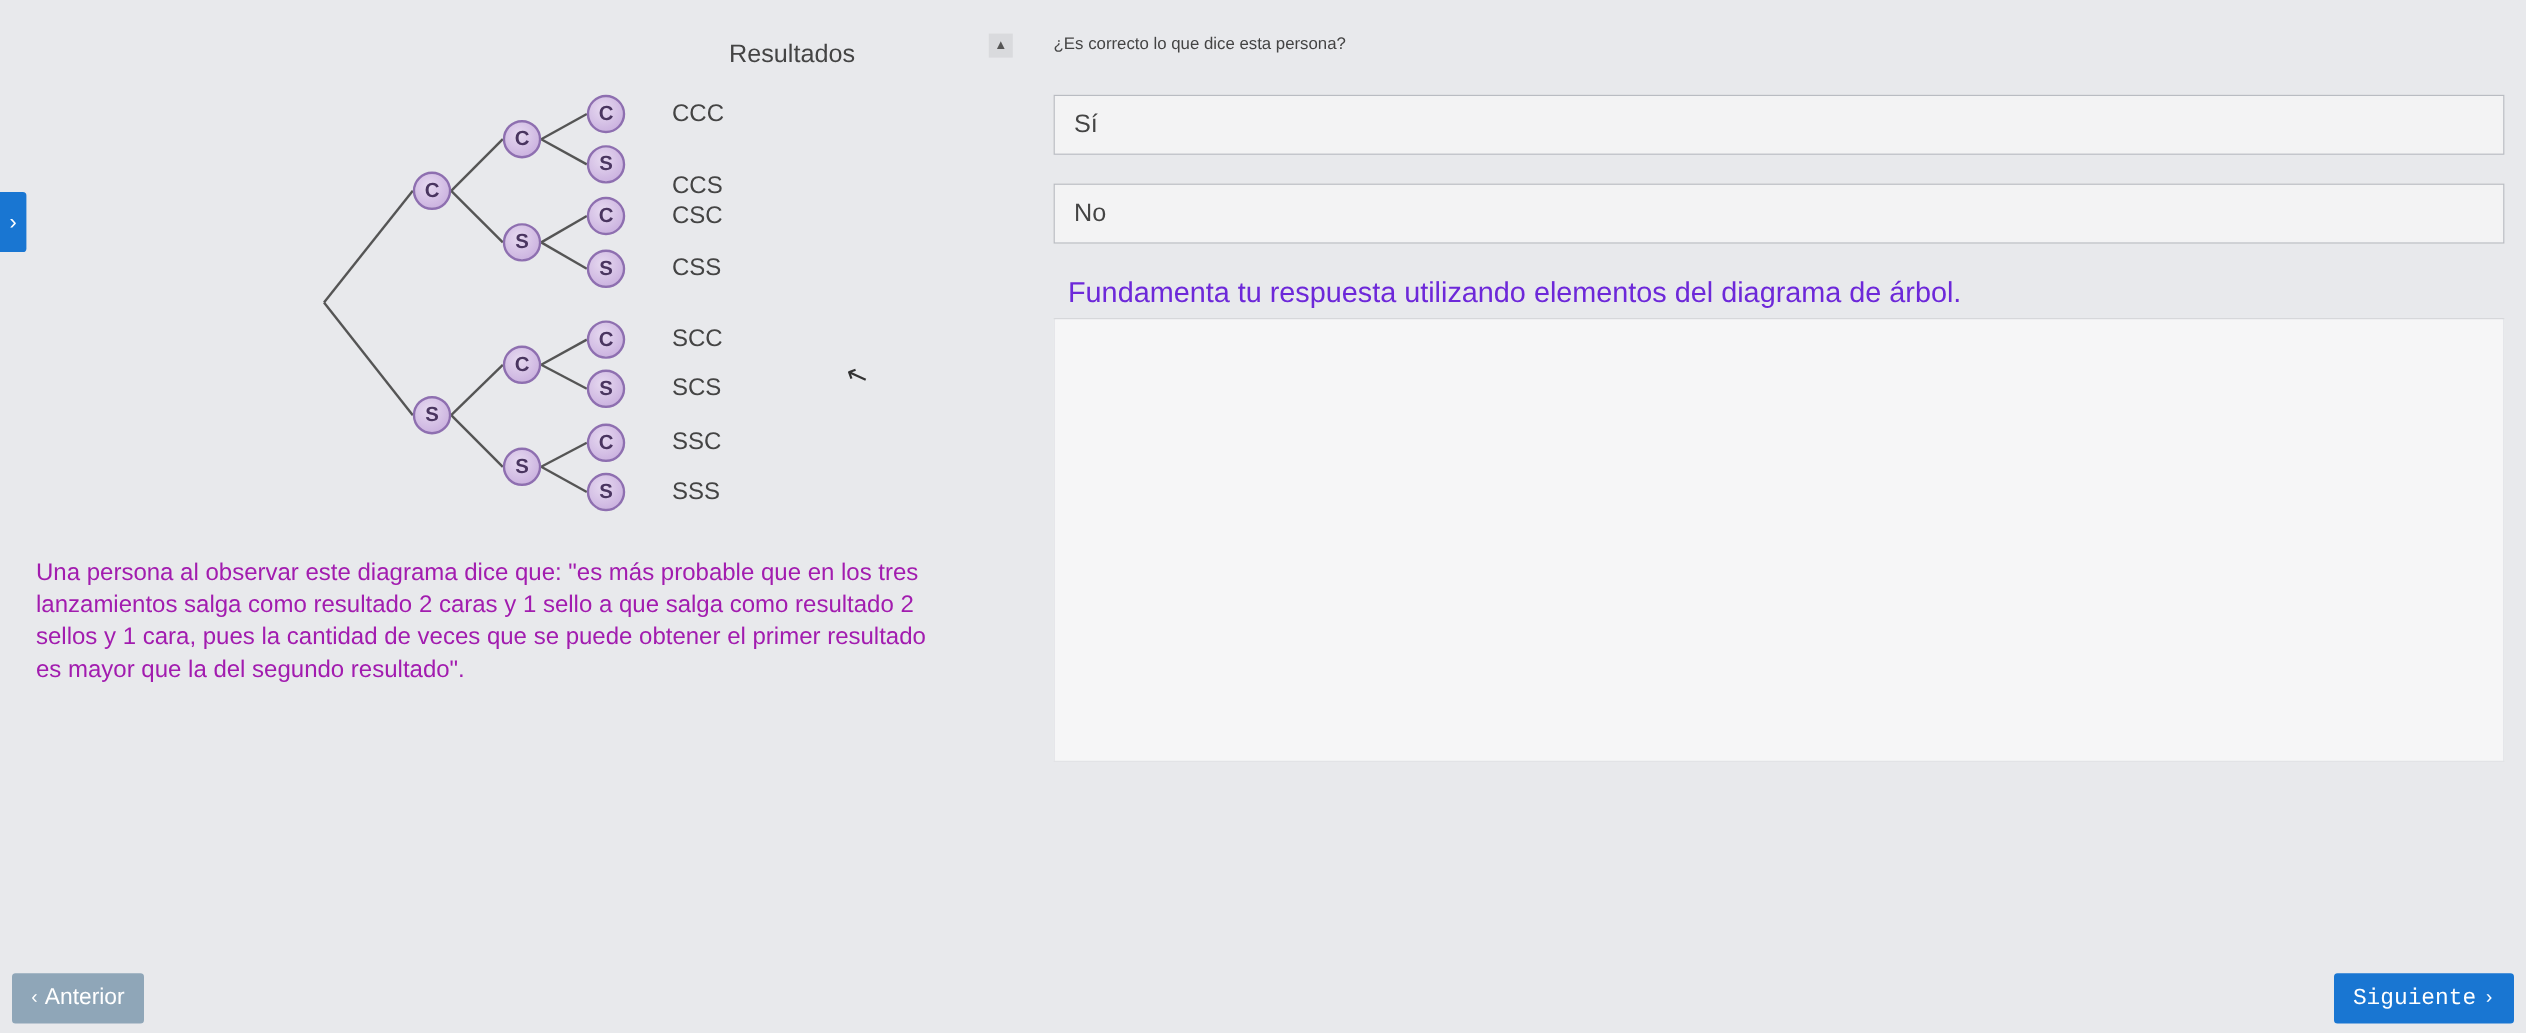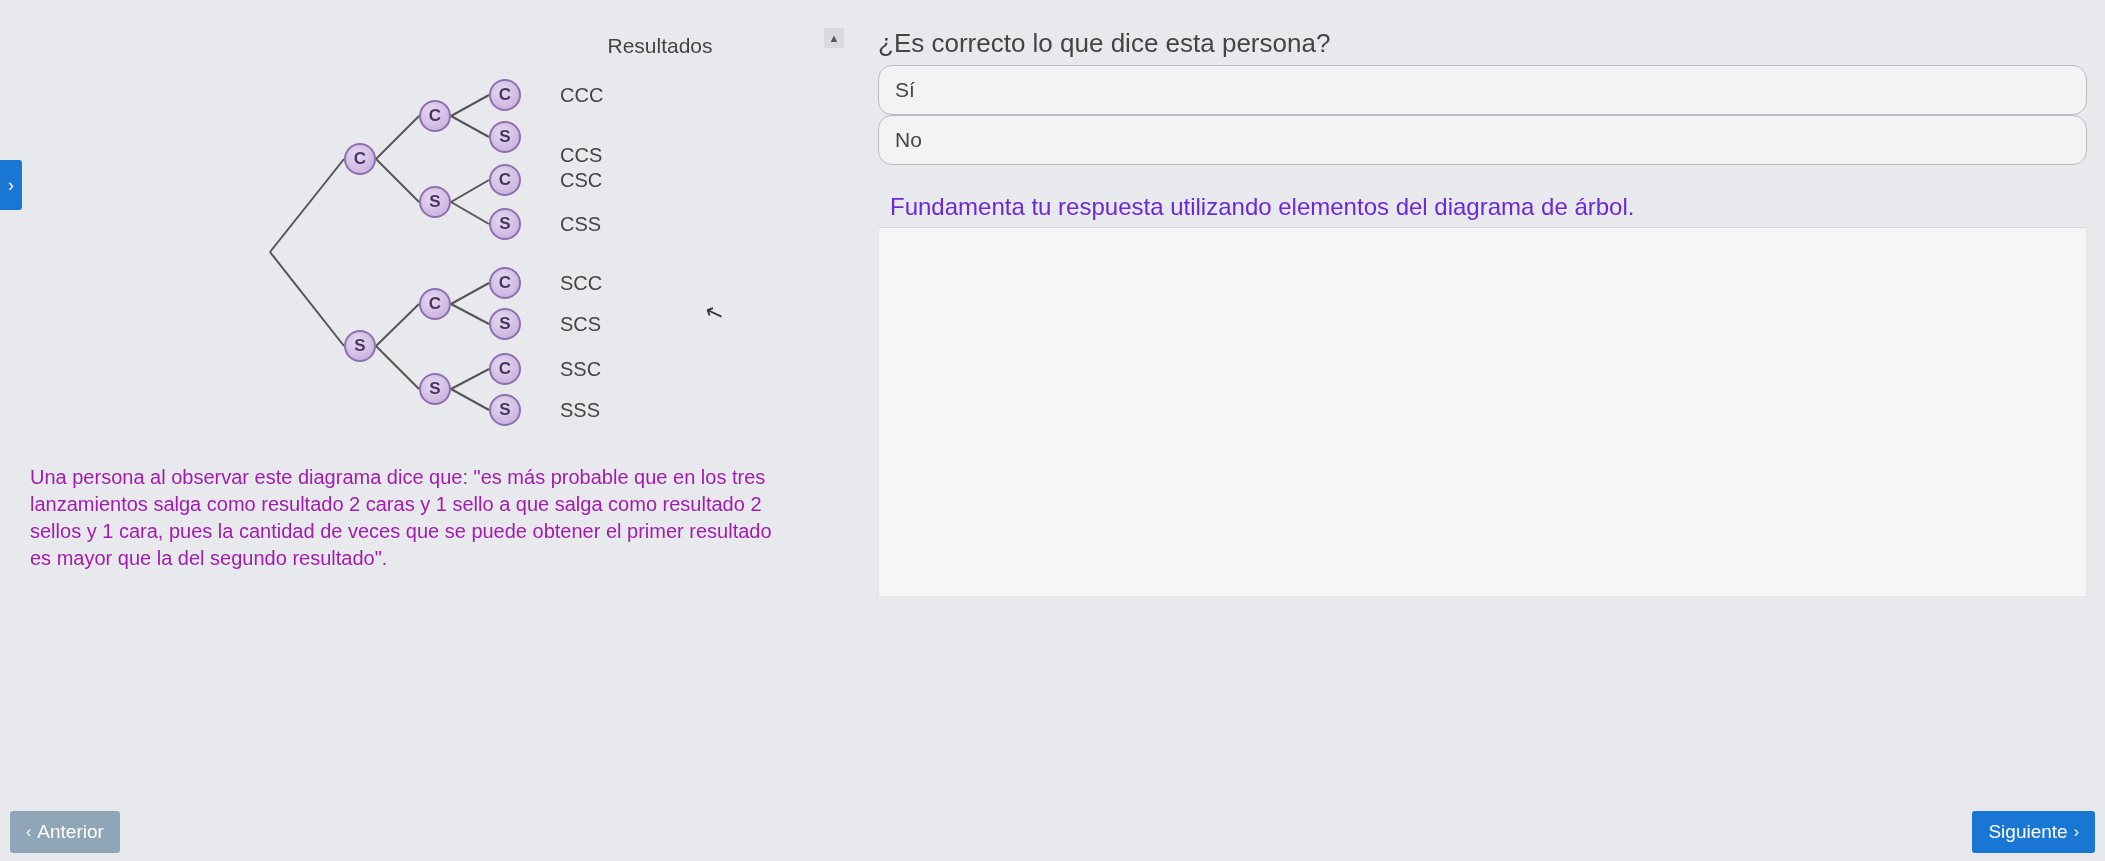--- a/index.html
+++ b/index.html
@@ -101,31 +101,31 @@
     width: 20px; height: 20px;
     background: #d9dadd;
     display: flex;
     align-items: center;
     justify-content: center;
     font-size: 11px;
     color: #555;
     cursor: pointer;
   }
   .prompt {
-    font-size: 26px;
-    color: #444;
-    margin-bottom: 6px;
+    font-size: 14px;
+    color: #444;
+    margin-bottom: 35px;
   }
   .option {
     border: 1px solid #b9bcc2;
-    border-radius: 14px;
+    border-radius: 0;
     padding: 12px 16px;
     font-size: 21px;
     color: #444;
-    margin-bottom: 0;
+    margin-bottom: 24px;
     background: #f3f3f4;
     cursor: pointer;
   }
   .justify-label {
     font-size: 24px;
     color: #6d28d9;
     margin-top: 28px;
     margin-left: 12px;
   }
   .justify-box {
@@ -149,21 +149,21 @@
     display: inline-flex;
     align-items: center;
     gap: 6px;
     padding: 10px 16px;
     border-radius: 3px;
     font-size: 19px;
     cursor: pointer;
     color: #fff;
   }
   .btn-prev { background: #8fa6b8; }
-  .btn-next { background: #1976d2; }
+  .btn-next { background: #1976d2; font-family: Liberation Mono, monospace; }
   .chev { font-size: 16px; }
   .cursor-arrow {
     position: absolute;
     left: 705px;
     top: 300px;
     font-size: 22px;
     color: #333;
     transform: rotate(-20deg);
   }
 </style>

